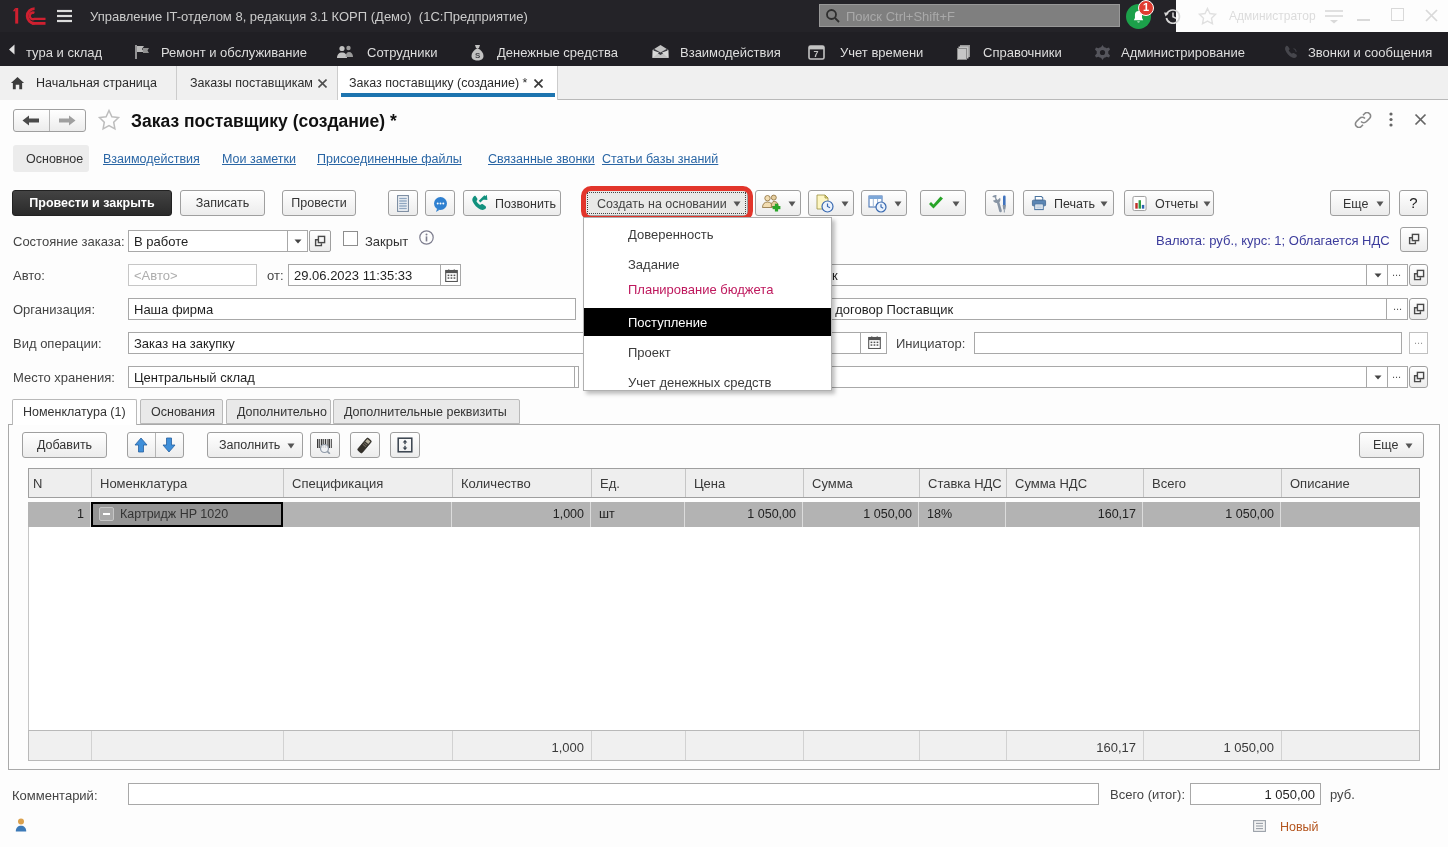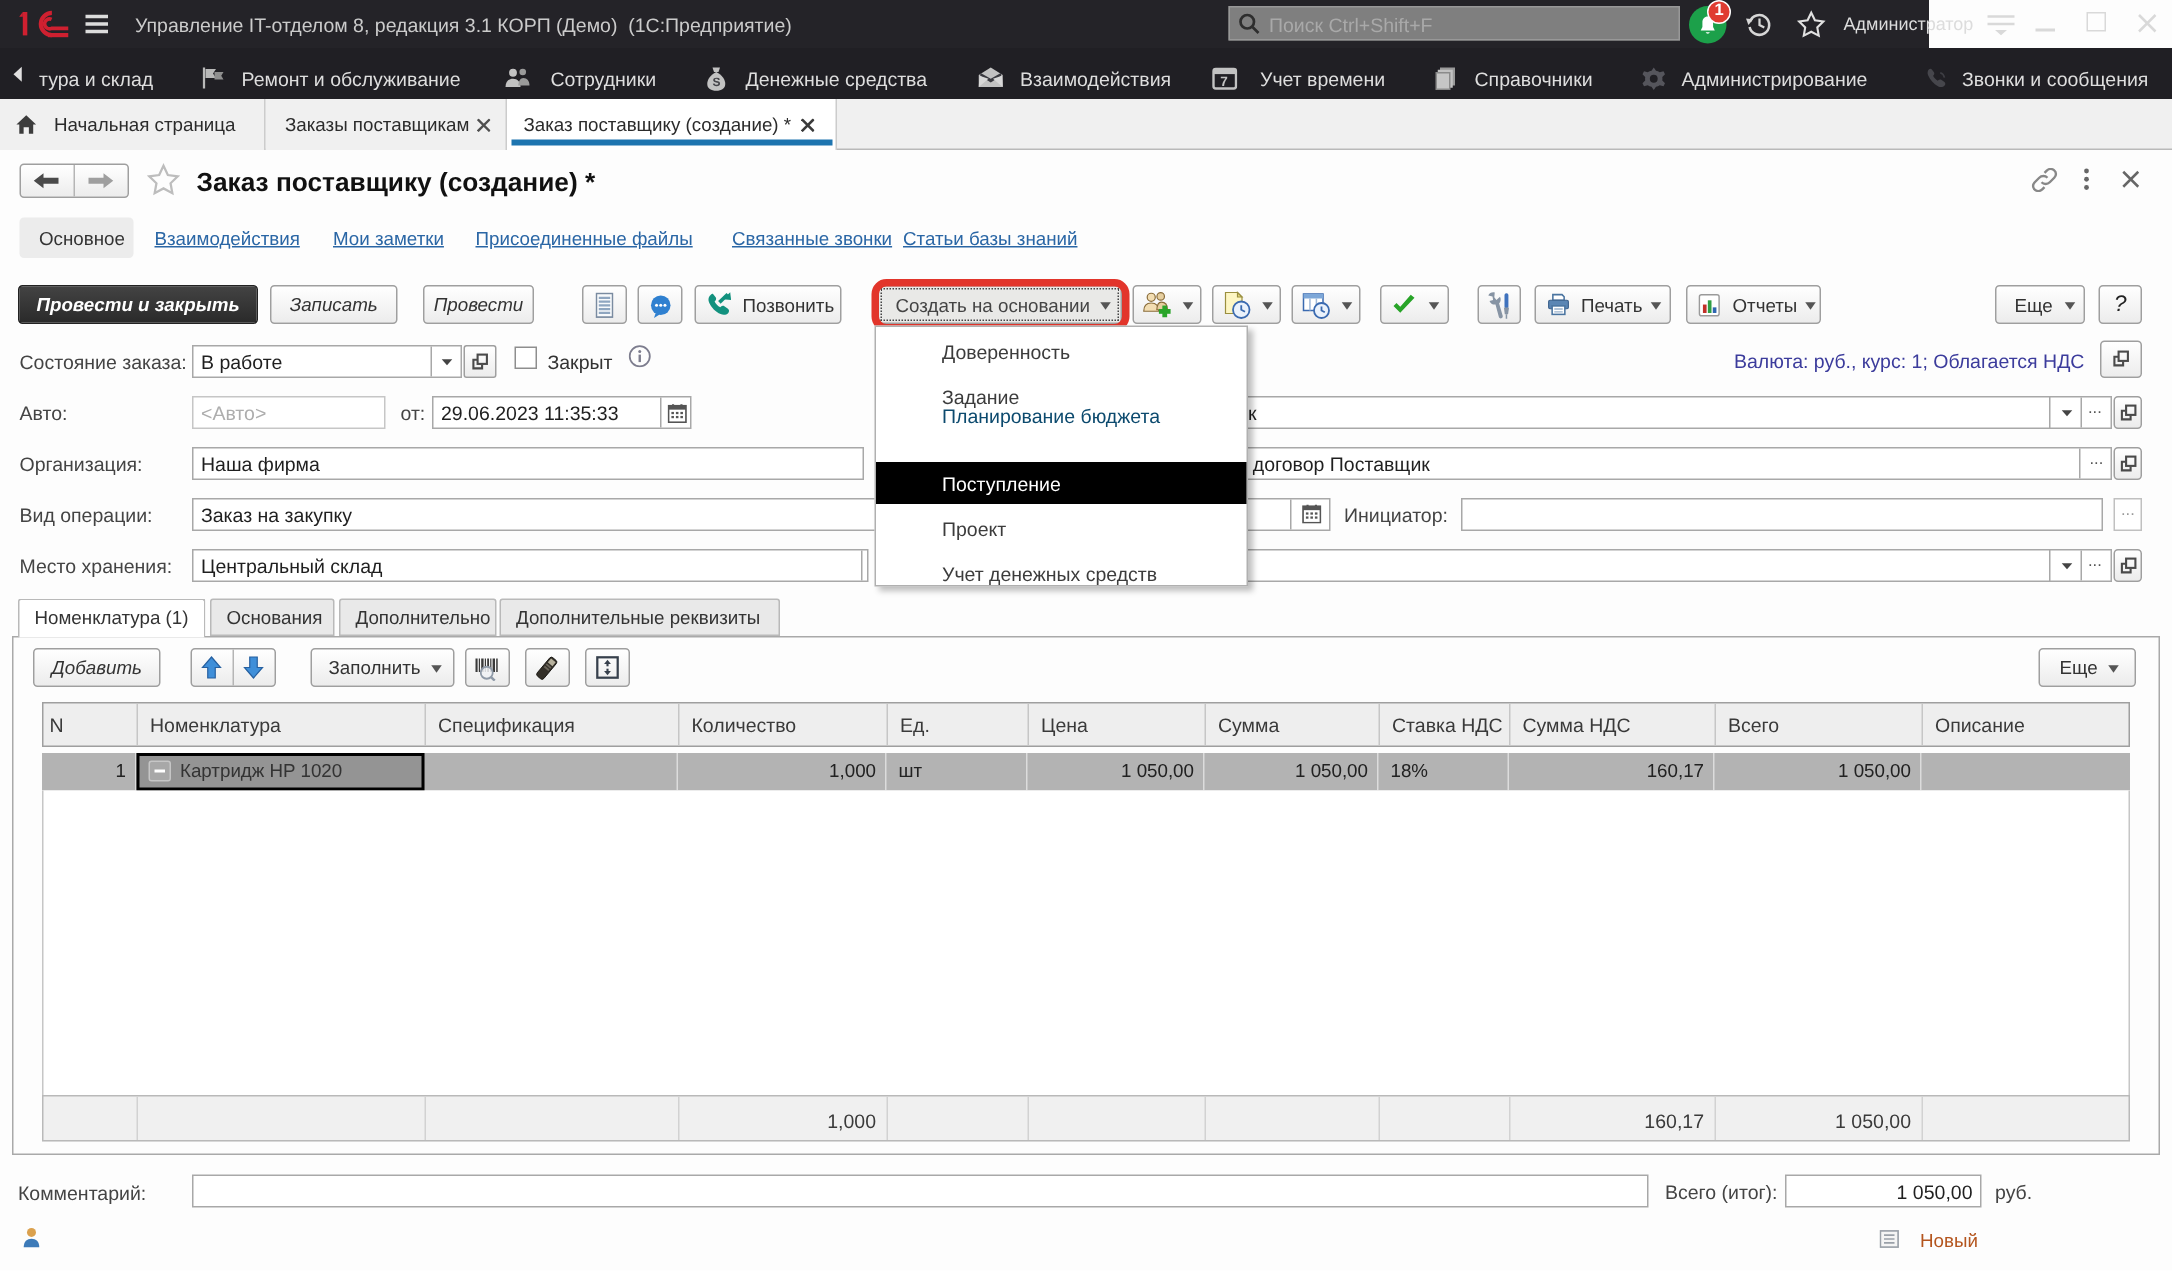--- a/index.html
+++ b/index.html
@@ -2,29 +2,29 @@
 <html><head>
 <meta charset="utf-8">
 <style>
 * { margin:0; padding:0; box-sizing:border-box; }
 html,body { width:1448px; height:847px; overflow:hidden; }
 body { font-family:"Liberation Sans", sans-serif; font-size:12.5px; color:#333; }
 #app { position:relative; width:1448px; height:847px; background:#fdfdfd; }
 .abs { position:absolute; }
 
 
-#titlebar { position:absolute; left:0; top:0; width:1286px; height:32px; background:#242328; color:#cfcfcf; }
+#titlebar { position:absolute; left:0; top:0; width:1176px; height:32px; background:#242328; color:#cfcfcf; }
 #menubar { position:absolute; left:0; top:32px; width:1448px; height:34px; background:#201f24; color:#e2e2e2; }
 #menubar .mi { position:absolute; top:13px; font-size:13px; color:#dedede; white-space:nowrap; }
 #tabbar { position:absolute; left:0; top:66px; width:1448px; height:34px; background:#f0f0f0; border-bottom:1px solid #b9b9b9; }
 .tab { position:absolute; top:0; height:34px; border-right:1px solid #cccccc; background:#f0f0f0; }
 .tab .tx { position:absolute; top:10px; font-size:12.5px; color:#2b2b2b; white-space:nowrap; }
 
 
-.btn { position:absolute; background:linear-gradient(#ffffff,#ececec); border:1px solid #9f9f9f; border-radius:3px; text-align:center; color:#333;font-style:italic; }
+.btn { position:absolute; background:linear-gradient(#ffffff,#ececec); border:1px solid #9f9f9f; border-radius:3px; text-align:center; color:#333; }
 .btn.dark { background:linear-gradient(#434343,#2a2a2a); border-color:#222; color:#fff; }
 
 
 .fld { position:absolute; background:#fff; border:1px solid #a8a8a8; height:22px; font-size:13px; color:#1f1f1f; }
 .fld .t { position:absolute; left:5px; top:3px; white-space:nowrap; }
 .lbl { position:absolute; font-size:13px; color:#444; white-space:nowrap; }
 .link { color:#2a66a5; text-decoration:underline; }
 
 
 .hcell { position:absolute; top:0; height:100%; border-right:1px solid #c6c6c6; font-size:13px; color:#3a3a3a; }
@@ -620,20 +620,20 @@
       <rect x="0.6" y="0.6" width="11.8" height="10.8" fill="#f4f4f4" stroke="#9aa0a8" stroke-width="1.1"></rect>
       <line x1="3" y1="3.4" x2="10" y2="3.4" stroke="#9aa0a8" stroke-width="1.1"></line>
       <line x1="3" y1="6" x2="10" y2="6" stroke="#9aa0a8" stroke-width="1.1"></line>
       <line x1="3" y1="8.6" x2="10" y2="8.6" stroke="#9aa0a8" stroke-width="1.1"></line>
     </svg>
   <div class="abs" style="left:1280px;top:820px;color:#b4551e;font-size:12.5px">Новый</div>
 
   <div class="abs" style="left:583px;top:217px;width:249px;height:174px;background:#fff;border:1px solid #b0b0b0;box-shadow:3px 3px 4px rgba(0,0,0,0.25);font-size:13px">
     <div class="abs" style="left:44px;top:9px;color:#3c3c3c">Доверенность</div>
     <div class="abs" style="left:44px;top:39px;color:#3c3c3c">Задание</div>
-    <div class="abs" style="left:44px;top:52px;color:#0c4a6e">Планирование бюджета</div>
+    <div class="abs" style="left:44px;top:64px;color:#be185d">Планирование бюджета</div>
     <div class="abs" style="left:0px;top:90px;width:247px;height:28px;background:#000"></div>
     <div class="abs" style="left:44px;top:97px;color:#fff">Поступление</div>
     <div class="abs" style="left:44px;top:127px;color:#3c3c3c">Проект</div>
     <div class="abs" style="left:44px;top:157px;color:#3c3c3c">Учет денежных средств</div>
   </div>
 
 </div>
 
 </body></html>

